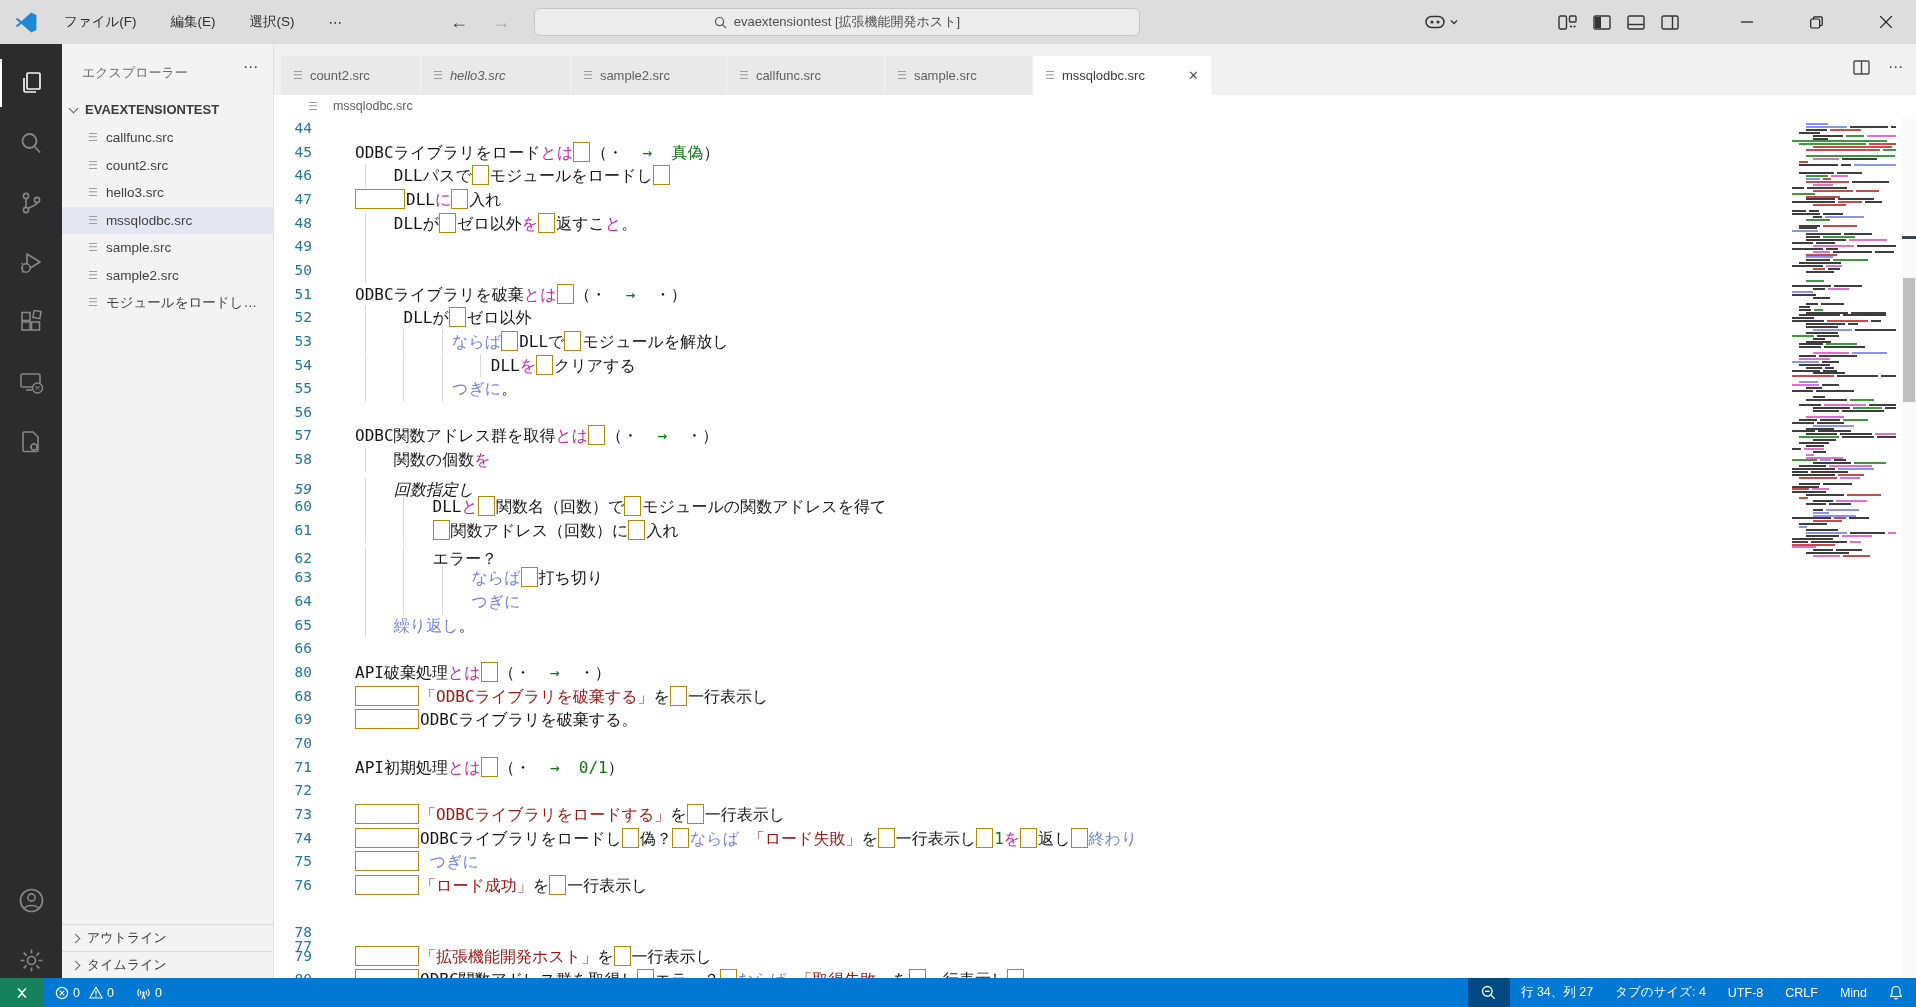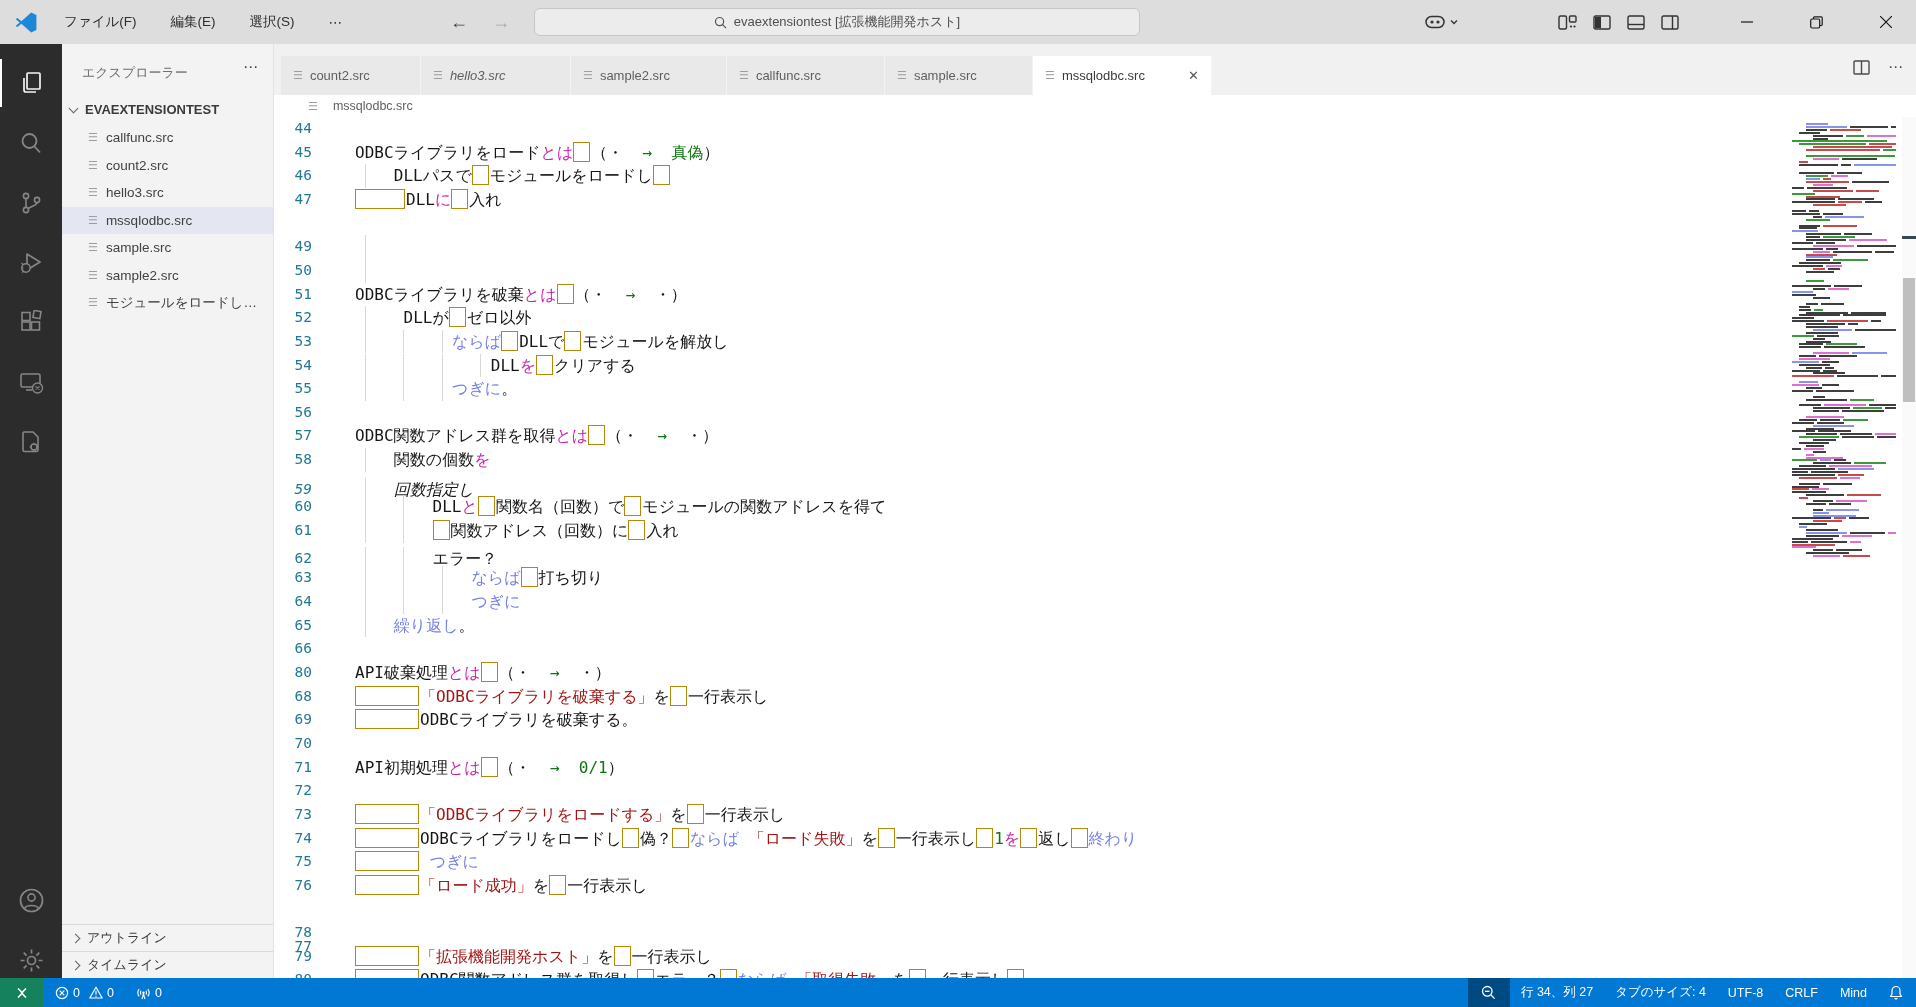--- a/index.html
+++ b/index.html
@@ -335,20 +335,25 @@
       <span class="code" style="padding-left: 0px;"><span>ODBCライブラリをロード</span><span class="tk-p">とは</span><span class="zbox" style="width: 17px;"></span><span>（・  </span><span class="tk-g">→</span><span>  </span><span class="tk-g">真偽</span><span>）</span></span>
     </div>
     <div class="row" style="top: 47.3px;">
       <span class="lnum">46</span>
       <div class="guide" style="left: 91px;"></div>
       <span class="code" style="padding-left: 38.8px;"><span>DLLパスで</span><span class="zbox" style="width: 17px;"></span><span>モジュールをロードし</span><span class="zbox" style="width: 17px;"></span></span>
     </div>
     <div class="row" style="top: 70.95px;">
       <span class="lnum">47</span>
       <span class="code" style="padding-left: 0px;"><span class="zbox" style="width: 50px;"></span><span>DLL</span><span class="tk-p">に</span><span class="zbox" style="width: 17px;"></span><span>入れ</span></span>
+    </div>
+    <div class="row" style="top: 94.6px;">
+      <span class="lnum">48</span>
+      <div class="guide" style="left: 91px;"></div>
+      <span class="code" style="padding-left: 38.8px;"><span>DLLが</span><span class="zbox" style="width: 17px;"></span><span>ゼロ以外</span><span class="tk-p">を</span><span class="zbox" style="width: 17px;"></span><span>返すこ</span><span class="tk-p">と</span><span>。</span></span>
     </div>
     <div class="row" style="top: 118.25px;">
       <span class="lnum">49</span>
       <div class="guide" style="left: 91px;"></div>
       <span class="code" style="padding-left: 0px;"></span>
     </div>
     <div class="row" style="top: 141.9px;">
       <span class="lnum">50</span>
       <div class="guide" style="left: 91px;"></div>
       <span class="code" style="padding-left: 0px;"></span>

